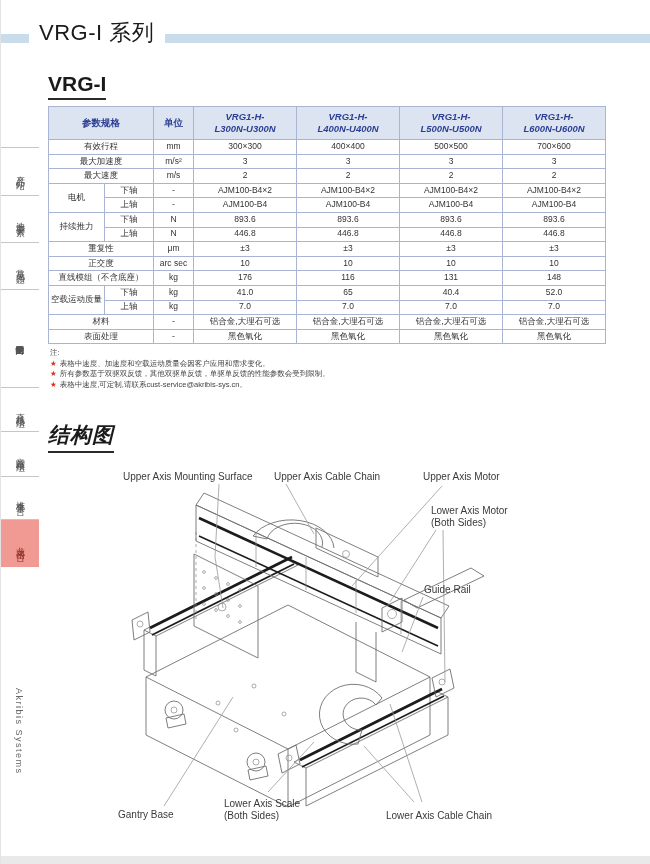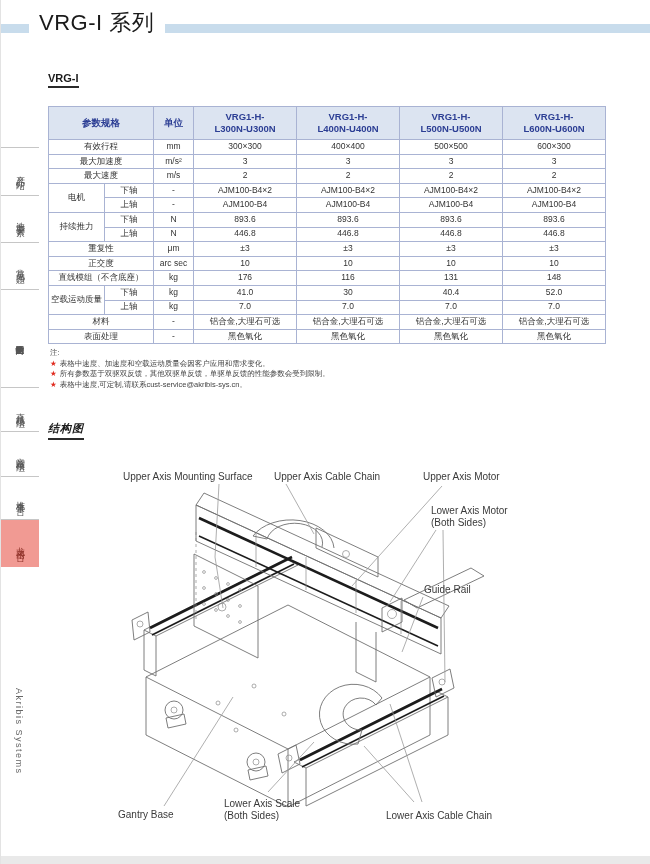--- a/index.html
+++ b/index.html
@@ -1,46 +1,46 @@
 <!DOCTYPE html>
 <html><head>
 <meta charset="utf-8">
 <style>
   html,body{margin:0;padding:0;background:#fff;}
   .page{position:relative;width:650px;height:864px;background:#fff;overflow:hidden;
         font-family:"Liberation Sans","DejaVu Sans",sans-serif;color:#333;
         border-left:1px solid #e3e3e3;box-sizing:border-box;}
 
   
-  .title-row{position:absolute;left:0;top:8px;width:650px;height:32px;}
+  .title-row{position:absolute;left:0;top:18px;width:650px;height:32px;}
   .title-bar{position:absolute;top:16px;height:9px;background:#c8dcec;}
   .title-bar.left{left:0;width:28px;}
   .title-bar.right{left:164px;right:0;}
   .page-title{position:absolute;left:38px;top:0;font-size:22px;color:#1a1a1a;
               letter-spacing:0.5px;background:#fff;padding:0 6px 0 0;}
 
   
-  .sec-head{position:absolute;left:47px;font-size:11px;font-weight:bold;color:#1a1a1a;
+  .sec-head{position:absolute;left:47px;font-size:21px;font-weight:bold;color:#1a1a1a;
             border-bottom:2px solid #2a2a2a;padding-bottom:2px;}
   #sec1{top:72px;}
   #sec2{top:421px;letter-spacing:1px;font-style:italic;}
 
   
   .spec-wrap{position:absolute;left:47px;top:106px;width:557px;}
   table.spec{border-collapse:collapse;table-layout:fixed;width:557px;
              font-size:8.5px;color:#333;}
   table.spec td,table.spec th{border:1px solid #a9b3d3;padding:0;line-height:1.15;
              text-align:center;vertical-align:middle;overflow:hidden;white-space:nowrap;}
   table.spec{border:1px solid #7e8cb8;}
   table.spec th{background:#dce4f1;color:#2c3e94;font-size:9.5px;font-weight:bold;height:32px;}
   th.param-h{text-align:left;padding-left:5px;margin-top:41px;}
   td.pname{text-align:left;padding-left:5px;}
   td.sub{text-align:center;}
   tr.datarow td{height:13.6px;}
-  .mline{display:block;line-height:1.25;}
+  .mline{display:block;line-height:1.25;font-style:italic;}
 
   
   .notes{position:absolute;left:49px;top:348px;font-size:7.5px;color:#444;line-height:1.28;}
   .note-line{display:flex;align-items:flex-start;margin-top:1px;}
   .star{color:#e02b1f;font-size:7.5px;margin-right:3px;line-height:1.28;}
 
   
   .sidebar{position:absolute;left:0;top:147px;width:38px;}
   .side-item{box-sizing:border-box;border-top:1px solid #c6c6c6;display:flex;
              align-items:center;justify-content:center;}
@@ -109,21 +109,21 @@
           <span class="mline">L600N-U600N</span>
         </th>
       </tr>
 
       <tr class="datarow">
         <td class="pname" colspan="2">有效行程</td>
         <td>mm</td>
         <td>300×300</td>
         <td>400×400</td>
         <td>500×500</td>
-        <td>600×300</td>
+        <td>700×600</td>
       </tr>
       <tr class="datarow">
         <td class="pname" colspan="2">最大加速度</td>
         <td>m/s²</td>
         <td>3</td>
         <td>3</td>
         <td>3</td>
         <td>3</td>
       </tr>
       <tr class="datarow">
@@ -190,21 +190,21 @@
         <td>176</td>
         <td>116</td>
         <td>131</td>
         <td>148</td>
       </tr>
       <tr class="datarow">
         <td class="pname" rowspan="2">空载运动质量</td>
         <td class="sub">下轴</td>
         <td>kg</td>
         <td>41.0</td>
-        <td>30</td>
+        <td>65</td>
         <td>40.4</td>
         <td>52.0</td>
       </tr>
       <tr class="datarow">
         <td class="sub">上轴</td>
         <td>kg</td>
         <td>7.0</td>
         <td>7.0</td>
         <td>7.0</td>
         <td>7.0</td>

